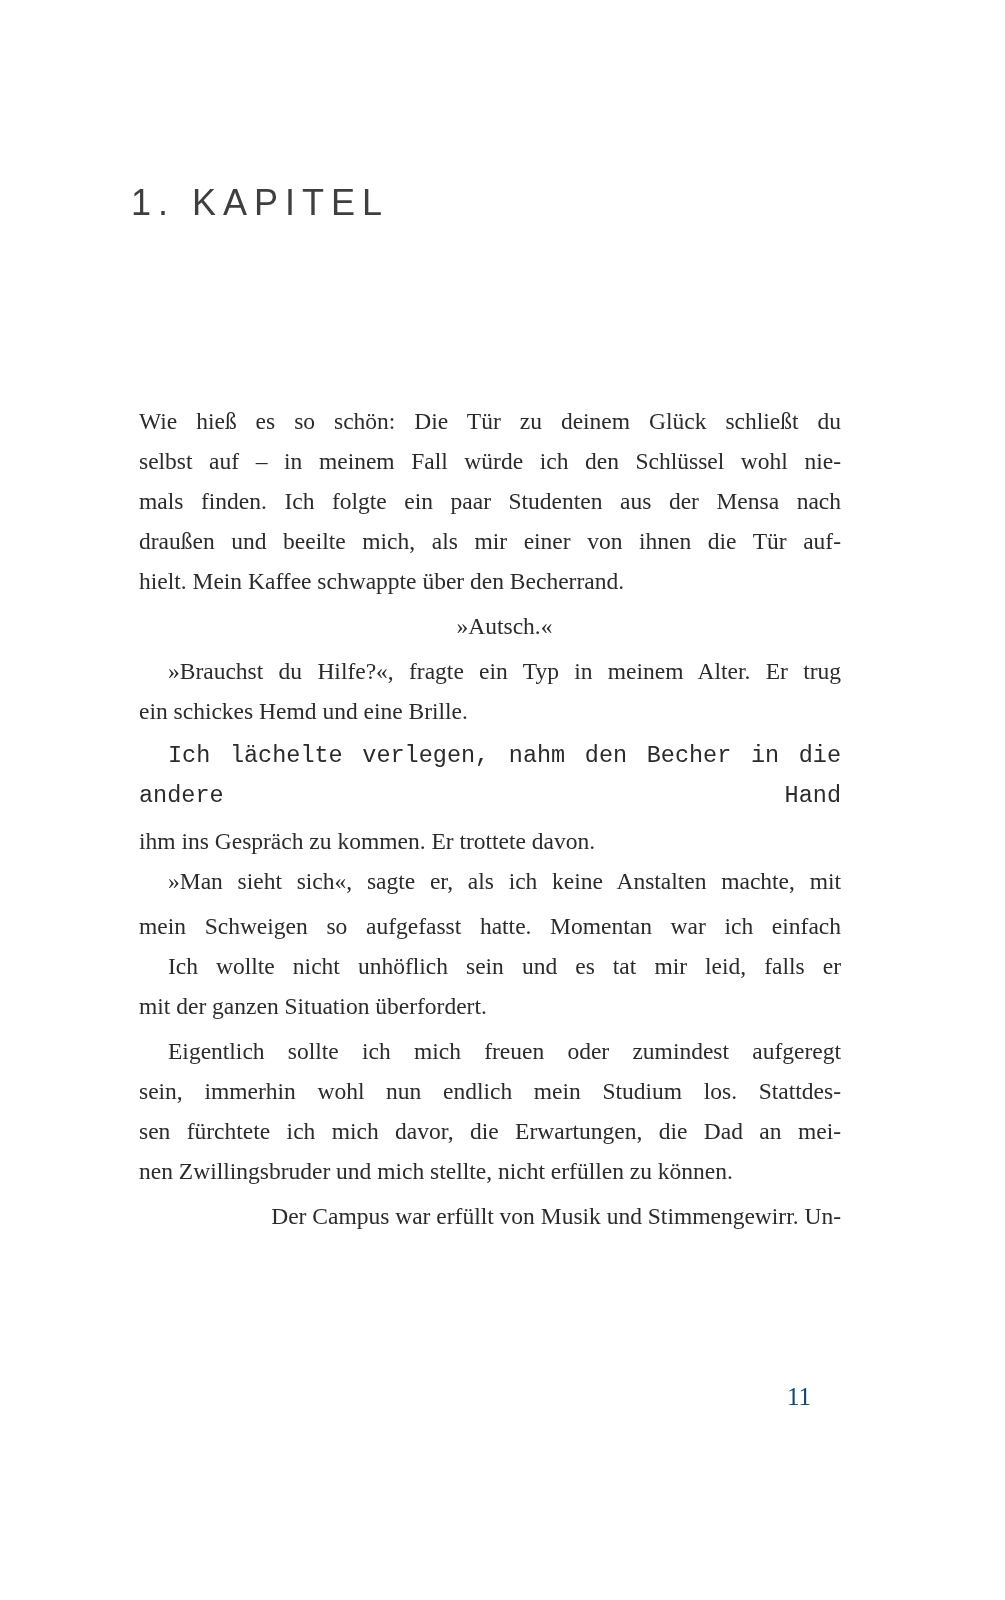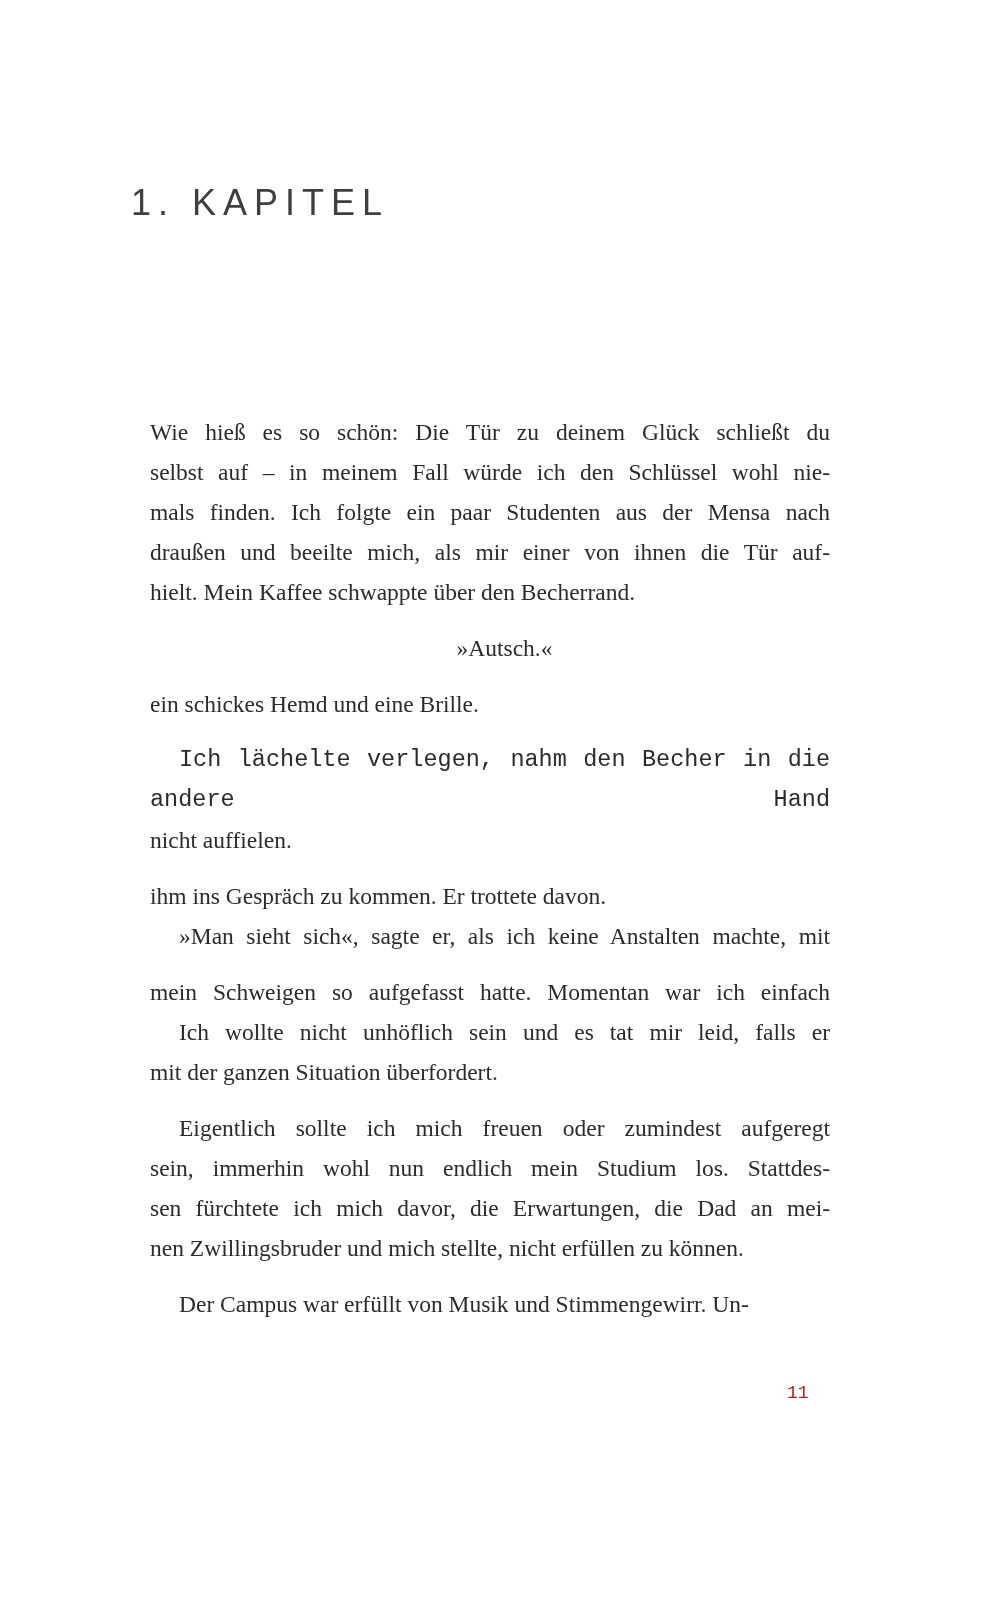--- a/index.html
+++ b/index.html
@@ -28,77 +28,77 @@
   }
   .text-block {
     position: absolute;
     left: 134px;
     top: 396px;
     width: 712px;
     font-size: 23.5px;
     line-height: 40px;
   }
   .paragraph {
-    margin: 16px;
+    margin: 5px;
   }
   .line {
     white-space: normal;
     text-align: left;
   }
   .line.justify {
     text-align: justify;
     text-align-last: justify;
   }
   .page-number {
     position: absolute;
     left: 787px;
     top: 1383px;
-    font-size: 18px;
-    color: #b91c1c;
-    font-family: Liberation Mono, monospace;
+    font-size: 25px;
+    color: #0c4a6e;
+    font-family: Liberation Serif, serif;
   }
 </style>
 </head>
 <body>
 
 <div class="page">
   <div class="heading">1. KAPITEL</div>
 
   <div class="text-block" id="text-block">
       <div class="paragraph">
         <div class="line justify">Wie hieß es so schön: Die Tür zu deinem Glück schließt du</div>
         <div class="line justify">selbst auf – in meinem Fall würde ich den Schlüssel wohl nie-</div>
         <div class="line justify">mals finden. Ich folgte ein paar Studenten aus der Mensa nach</div>
         <div class="line justify">draußen und beeilte mich, als mir einer von ihnen die Tür auf-</div>
         <div class="line">hielt. Mein Kaffee schwappte über den Becherrand.</div>
       </div>
       <div class="paragraph">
         <div class="line" style="text-indent: 29px; text-align: center;">»Autsch.«</div>
       </div>
       <div class="paragraph">
+        <div class="line justify" style="text-indent: 29px;">»Brauchst du Hilfe?«, fragte ein Typ in meinem Alter. Er trug</div>
         <div class="line">ein schickes Hemd und eine Brille.</div>
       </div>
       <div class="paragraph">
         <div class="line justify" style="text-indent: 29px; font-family: Liberation Mono, monospace;">Ich lächelte verlegen, nahm den Becher in die andere Hand</div>
-        <div class="line">nicht auffielen.</div>
       </div>
       <div class="paragraph">
         <div class="line">ihm ins Gespräch zu kommen. Er trottete davon.</div>
         <div class="line justify" style="text-indent: 29px;">»Man sieht sich«, sagte er, als ich keine Anstalten machte, mit</div>
       </div>
       <div class="paragraph">
         <div class="line justify">mein Schweigen so aufgefasst hatte. Momentan war ich einfach</div>
         <div class="line justify" style="text-indent: 29px;">Ich wollte nicht unhöflich sein und es tat mir leid, falls er</div>
         <div class="line">mit der ganzen Situation überfordert.</div>
       </div>
       <div class="paragraph">
         <div class="line justify" style="text-indent: 29px;">Eigentlich sollte ich mich freuen oder zumindest aufgeregt</div>
         <div class="line justify">sein, immerhin wohl nun endlich mein Studium los. Stattdes-</div>
         <div class="line justify">sen fürchtete ich mich davor, die Erwartungen, die Dad an mei-</div>
         <div class="line">nen Zwillingsbruder und mich stellte, nicht erfüllen zu können.</div>
       </div>
       <div class="paragraph">
-        <div class="line" style="text-indent: 29px;">Der Campus war erfüllt von Musik und Stimmengewirr. Un-</div>
+        <div class="line" style="text-indent: 29px; text-align: right;">Der Campus war erfüllt von Musik und Stimmengewirr. Un-</div>
       </div>
     </div>
 
   <div class="page-number">11</div>
 </div>
 
 </body></html>

